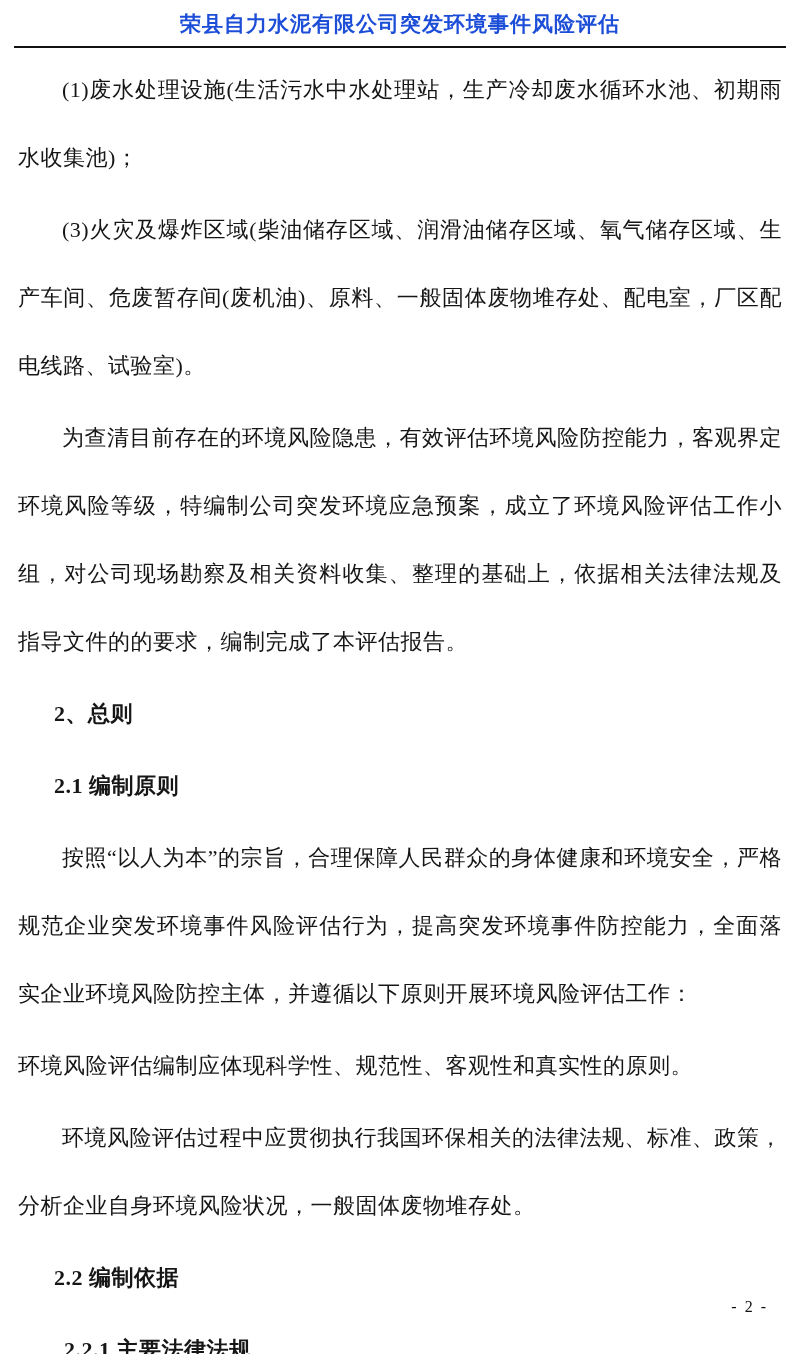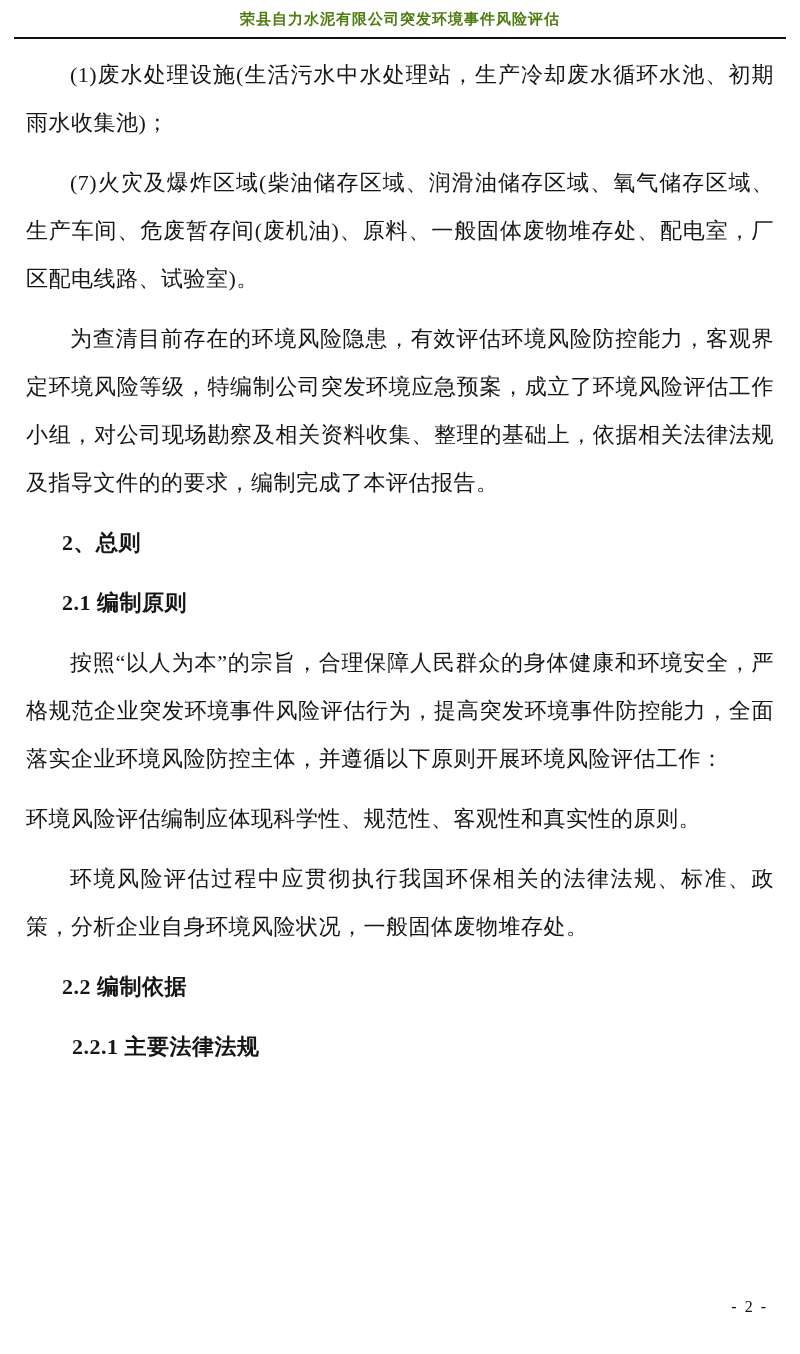--- a/index.html
+++ b/index.html
@@ -22,33 +22,33 @@
     box-sizing: border-box;
   }
   
   .doc-header {
     padding-top: 10px;
     padding-bottom: 8px;
     border-bottom: 2px solid #121212;
     text-align: center;
   }
   .doc-header .title {
-    font-size: 15px;
+    font-size: 21px;
     font-weight: 600;
     letter-spacing: 1px;
-    color: #4d7c0f;
+    color: #1d4ed8;
   }
   
   .doc-body {
     margin-top: 8px;
   }
   .doc-body p {
-    margin: 12px;
+    margin: 4px;
     font-size: 22px;
-    line-height: 48px;
+    line-height: 68px;
     text-align: justify;
     word-break: break-all;
     letter-spacing: 0.5px;
   }
   .para-indent   { text-indent: 2em; }
   .para-flush    { text-indent: 0; }
   .heading-l2 {
     font-weight: 700;
     text-indent: 36px;
   }
@@ -70,21 +70,21 @@
 <body>
 
 <div class="page">
 
   <div class="doc-header">
     <span class="title">荣县自力水泥有限公司突发环境事件风险评估</span>
   </div>
 
   <div class="doc-body">
     <p class="para-indent">(1)废水处理设施(生活污水中水处理站，生产冷却废水循环水池、初期雨水收集池)；</p>
-    <p class="para-indent">(7)火灾及爆炸区域(柴油储存区域、润滑油储存区域、氧气储存区域、生产车间、危废暂存间(废机油)、原料、一般固体废物堆存处、配电室，厂区配电线路、试验室)。</p>
+    <p class="para-indent">(3)火灾及爆炸区域(柴油储存区域、润滑油储存区域、氧气储存区域、生产车间、危废暂存间(废机油)、原料、一般固体废物堆存处、配电室，厂区配电线路、试验室)。</p>
     <p class="para-indent">为查清目前存在的环境风险隐患，有效评估环境风险防控能力，客观界定环境风险等级，特编制公司突发环境应急预案，成立了环境风险评估工作小组，对公司现场勘察及相关资料收集、整理的基础上，依据相关法律法规及指导文件的的要求，编制完成了本评估报告。</p>
     <p class="heading-l2">2、总则</p>
     <p class="heading-l2">2.1 编制原则</p>
     <p class="para-indent">按照“以人为本”的宗旨，合理保障人民群众的身体健康和环境安全，严格规范企业突发环境事件风险评估行为，提高突发环境事件防控能力，全面落实企业环境风险防控主体，并遵循以下原则开展环境风险评估工作：</p>
     <p class="para-flush">环境风险评估编制应体现科学性、规范性、客观性和真实性的原则。</p>
     <p class="para-indent">环境风险评估过程中应贯彻执行我国环保相关的法律法规、标准、政策，分析企业自身环境风险状况，一般固体废物堆存处。</p>
     <p class="heading-l2">2.2 编制依据</p>
     <p class="heading-l3">2.2.1 主要法律法规</p>
   </div>
 

